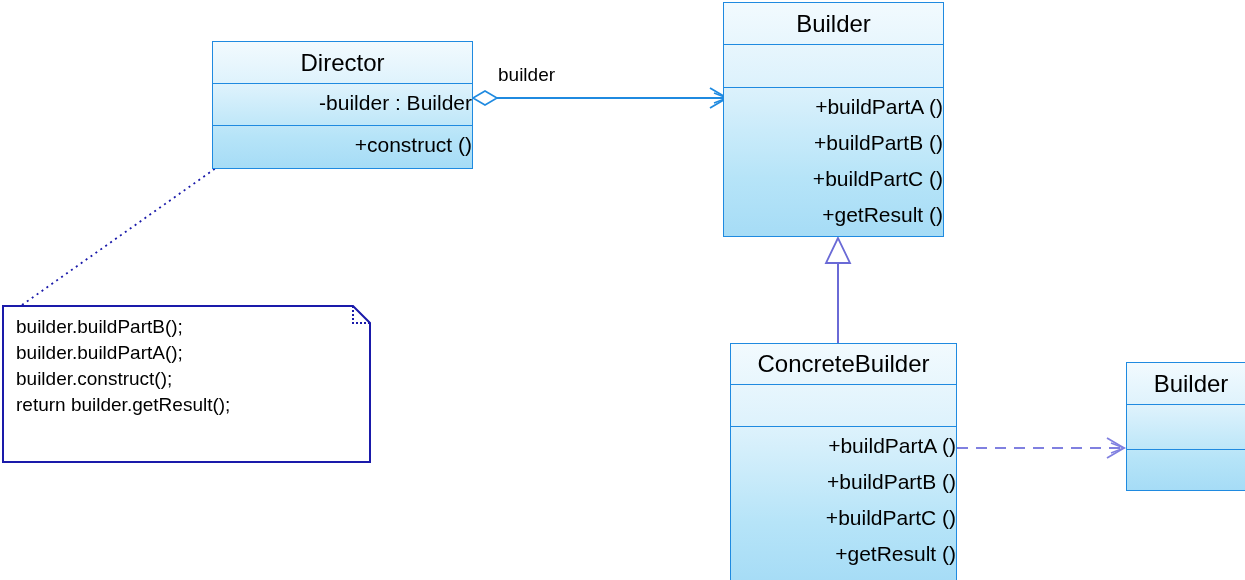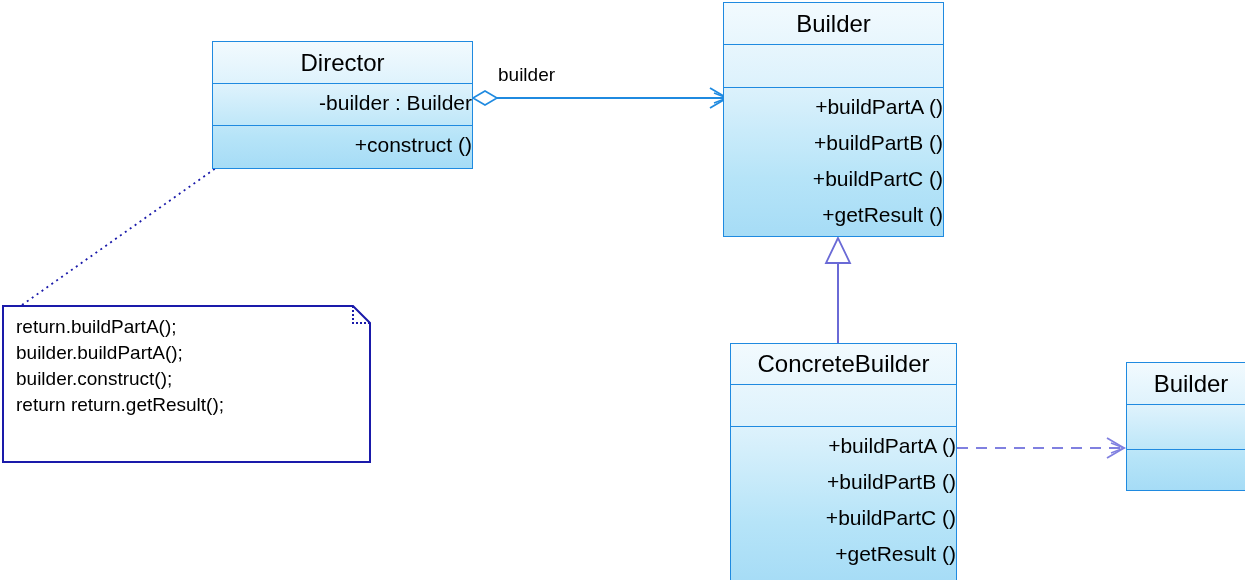--- a/index.html
+++ b/index.html
@@ -180,22 +180,22 @@
     <div class="compartment members" style="height:45px;"></div>
     <div class="compartment members" style="height:42px;"></div>
   </div>
 
   <div class="uml-note" style="left:2px; top:305px; width:369px; height:158px;">
     <svg width="369" height="158">
       <path d="M1,1 L351,1 L368,18 L368,157 L1,157 Z" fill="#ffffff" stroke="#1a1aaa" stroke-width="2"></path>
       <path d="M351,1 L351,18 L368,18" fill="none" stroke="#1a1aaa" stroke-width="2" stroke-dasharray="2,2"></path>
     </svg>
     <div class="note-text">
-      <div>return.buildPartA();</div>
+      <div>builder.buildPartB();</div>
       <div>builder.buildPartA();</div>
       <div>builder.construct();</div>
-      <div>return return.getResult();</div>
+      <div>return builder.getResult();</div>
     </div>
   </div>
 
   <div class="edge-label" style="left:498px; top:64px;">builder</div>
 
 </div>
 
 </body></html>

